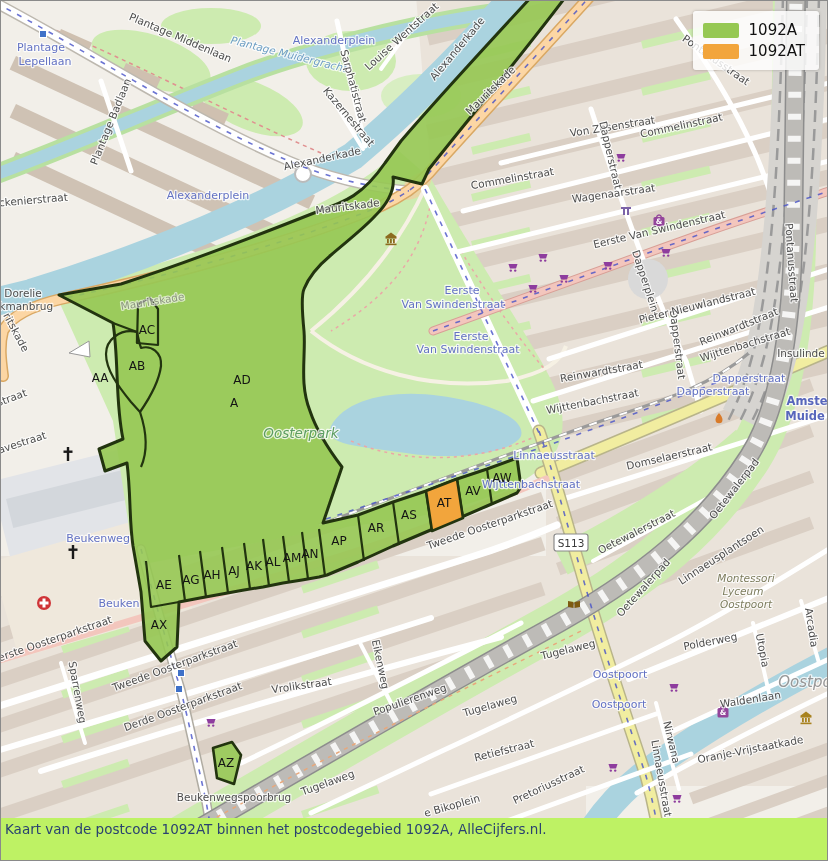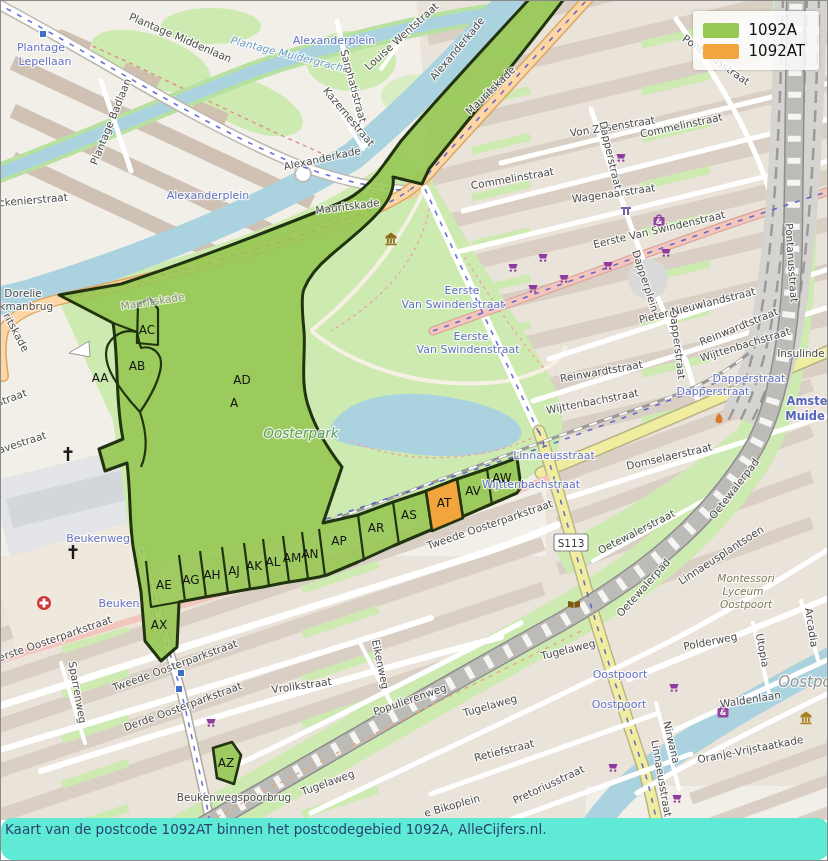--- a/index.html
+++ b/index.html
@@ -15,22 +15,22 @@
   .lb-water{font-size:10.5px;fill:#6f9fc4;font-style:italic;}
   .lb-park{font-size:13.5px;fill:#5d9e60;font-style:italic;}
   .lb-place{font-size:15px;fill:#979797;font-style:italic;}
   .lb-poi{font-size:10.5px;fill:#7d7d5e;font-style:italic;}
   .lb-region{font-size:12px;fill:#141414;stroke:none;paint-order:normal;}
   .legend{position:absolute;top:10px;right:10px;background:rgba(255,255,255,.82);border-radius:3px;
           padding:7px 14px 7px 10px;box-shadow:0 0 3px rgba(0,0,0,.25);}
   .legend-row{display:flex;align-items:center;gap:10px;margin:3px 0;}
   .swatch{width:36px;height:15px;display:inline-block;border-radius:2px;}
   .legend-label{font-size:15px;color:#111;}
-  .caption{position:absolute;left:0;bottom:0;width:828px;height:42px;background:#5eead4;
-           color:#2a4270;font-size:13.5px;line-height:19px;padding:2px 4px;box-sizing:border-box;border-radius:12px;}
+  .caption{position:absolute;left:0;bottom:0;width:828px;height:42px;background:#bef264;
+           color:#2a4270;font-size:13.5px;line-height:19px;padding:2px 4px;box-sizing:border-box;}
 </style>
 </head>
 <body>
 
 <div class="stage">
   <div class="map">
     <svg id="mapsvg" width="828" height="819" viewBox="0 0 828 819">
 
       <rect x="0" y="0" width="828" height="819" fill="#f2efe9"></rect>
 

